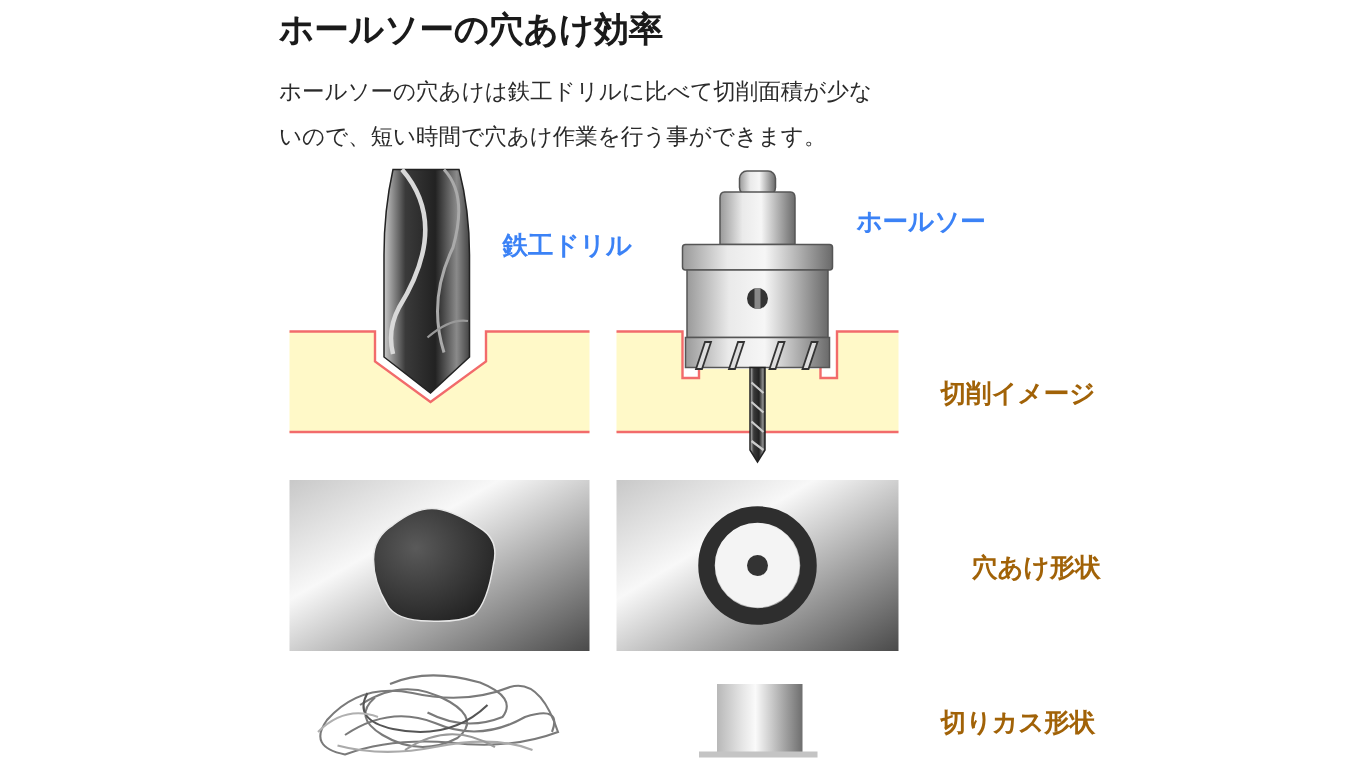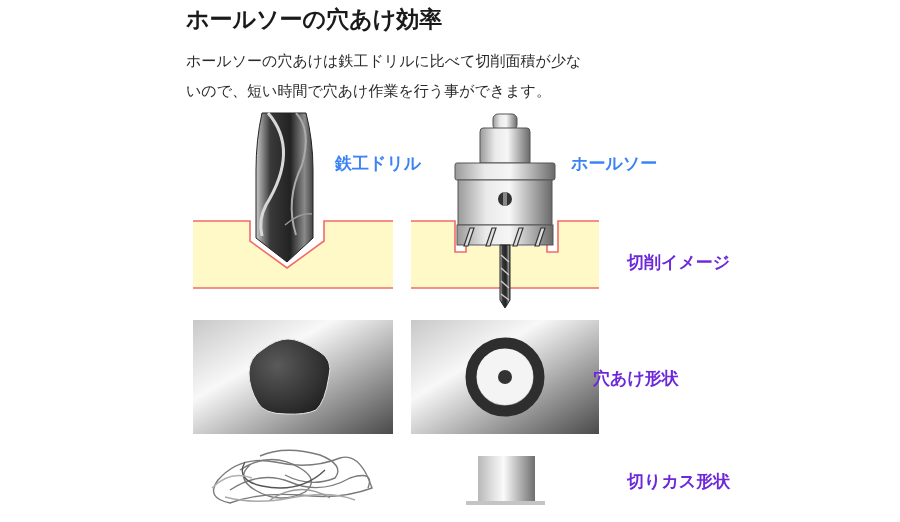--- a/index.html
+++ b/index.html
@@ -3,21 +3,21 @@
 <meta charset="utf-8">
 <style>
   html, body { margin:0; padding:0; background:#ffffff; }
   body { width:900px; height:522px; position:relative; overflow:hidden;
          font-family:"DejaVu Sans","Liberation Sans",sans-serif; color:#1a1a1a; }
   .title { position:absolute; left:186px; top:4px; font-size:23px; font-weight:bold; letter-spacing:0px; white-space:nowrap; }
   .desc { position:absolute; left:186px; top:46px; font-size:15px; line-height:30px; color:#2a2a2a; width:560px; white-space:pre-line; }
   .diagram { position:absolute; left:0; top:0; width:900px; height:522px; }
   .lbl { position:absolute; font-size:17px; font-weight:bold; white-space:nowrap; }
   .lbl.black { color:#3b82f6; font-weight:bold; }
-  .lbl.red { color:#6d28d9; }
+  .lbl.red { color:#a16207; }
 </style>
 </head>
 <body>
 
 <div class="title">ホールソーの穴あけ効率</div>
 <div class="desc">ホールソーの穴あけは鉄工ドリルに比べて切削面積が少な
 いので、短い時間で穴あけ作業を行う事ができます。</div>
 
 <svg class="diagram" viewBox="0 0 900 522" xmlns="http://www.w3.org/2000/svg">
   <defs>
@@ -110,17 +110,17 @@
     <path d="M270 500 Q300 480 330 498" stroke="#999"></path>
     <path d="M212 488 Q230 470 252 478" stroke="#b0b0b0"></path>
   </g>
   <g>
     <rect x="478" y="456" width="57" height="46" fill="url(#slug)"></rect>
     <rect x="466" y="501" width="79" height="4" fill="#c4c4c4"></rect>
   </g>
 </svg>
 
 <div class="lbl black" style="left:335px; top:152px;">鉄工ドリル</div>
-<div class="lbl black" style="left:571px; top:152px;">ホールソー</div>
+<div class="lbl black" style="left:571px; top:136px;">ホールソー</div>
 
 <div class="lbl red" style="left:627px; top:251px;">切削イメージ</div>
-<div class="lbl red" style="left:593px; top:367px;text-align:center;">穴あけ形状</div>
+<div class="lbl red" style="left:648px; top:367px;text-align:center;">穴あけ形状</div>
 <div class="lbl red" style="left:627px; top:470px;">切りカス形状</div>
 
 </body></html>

